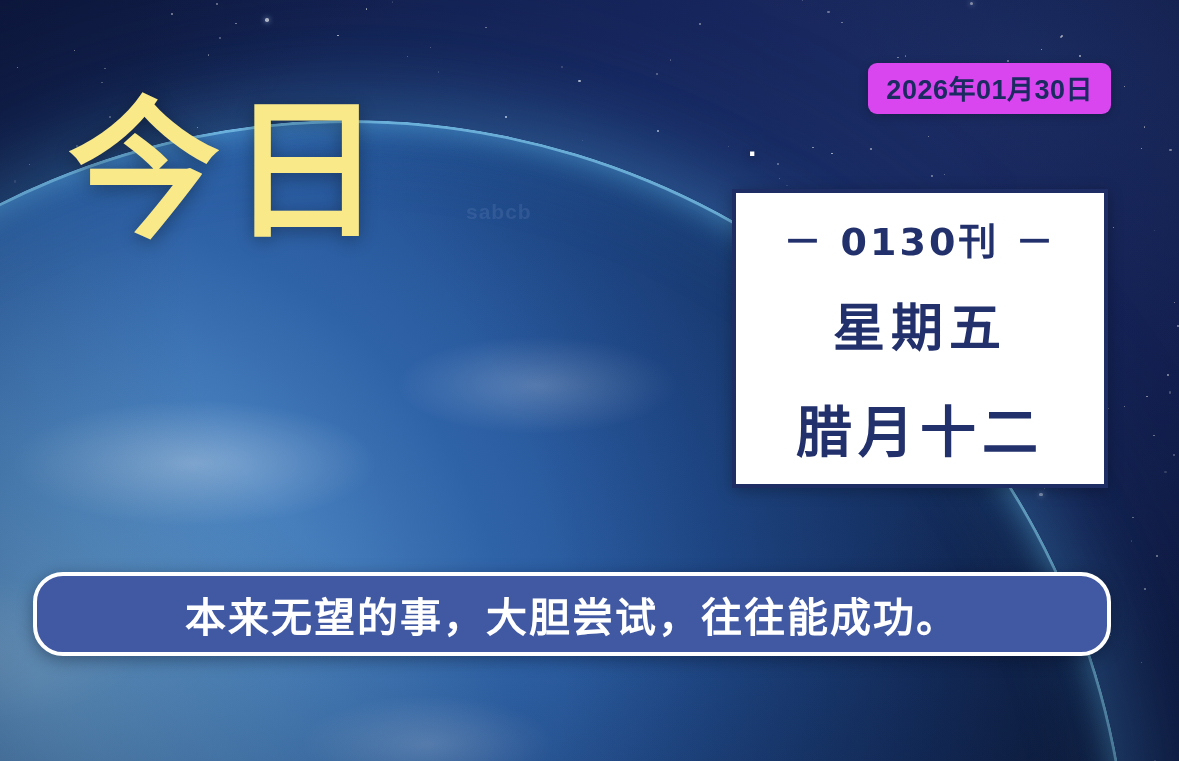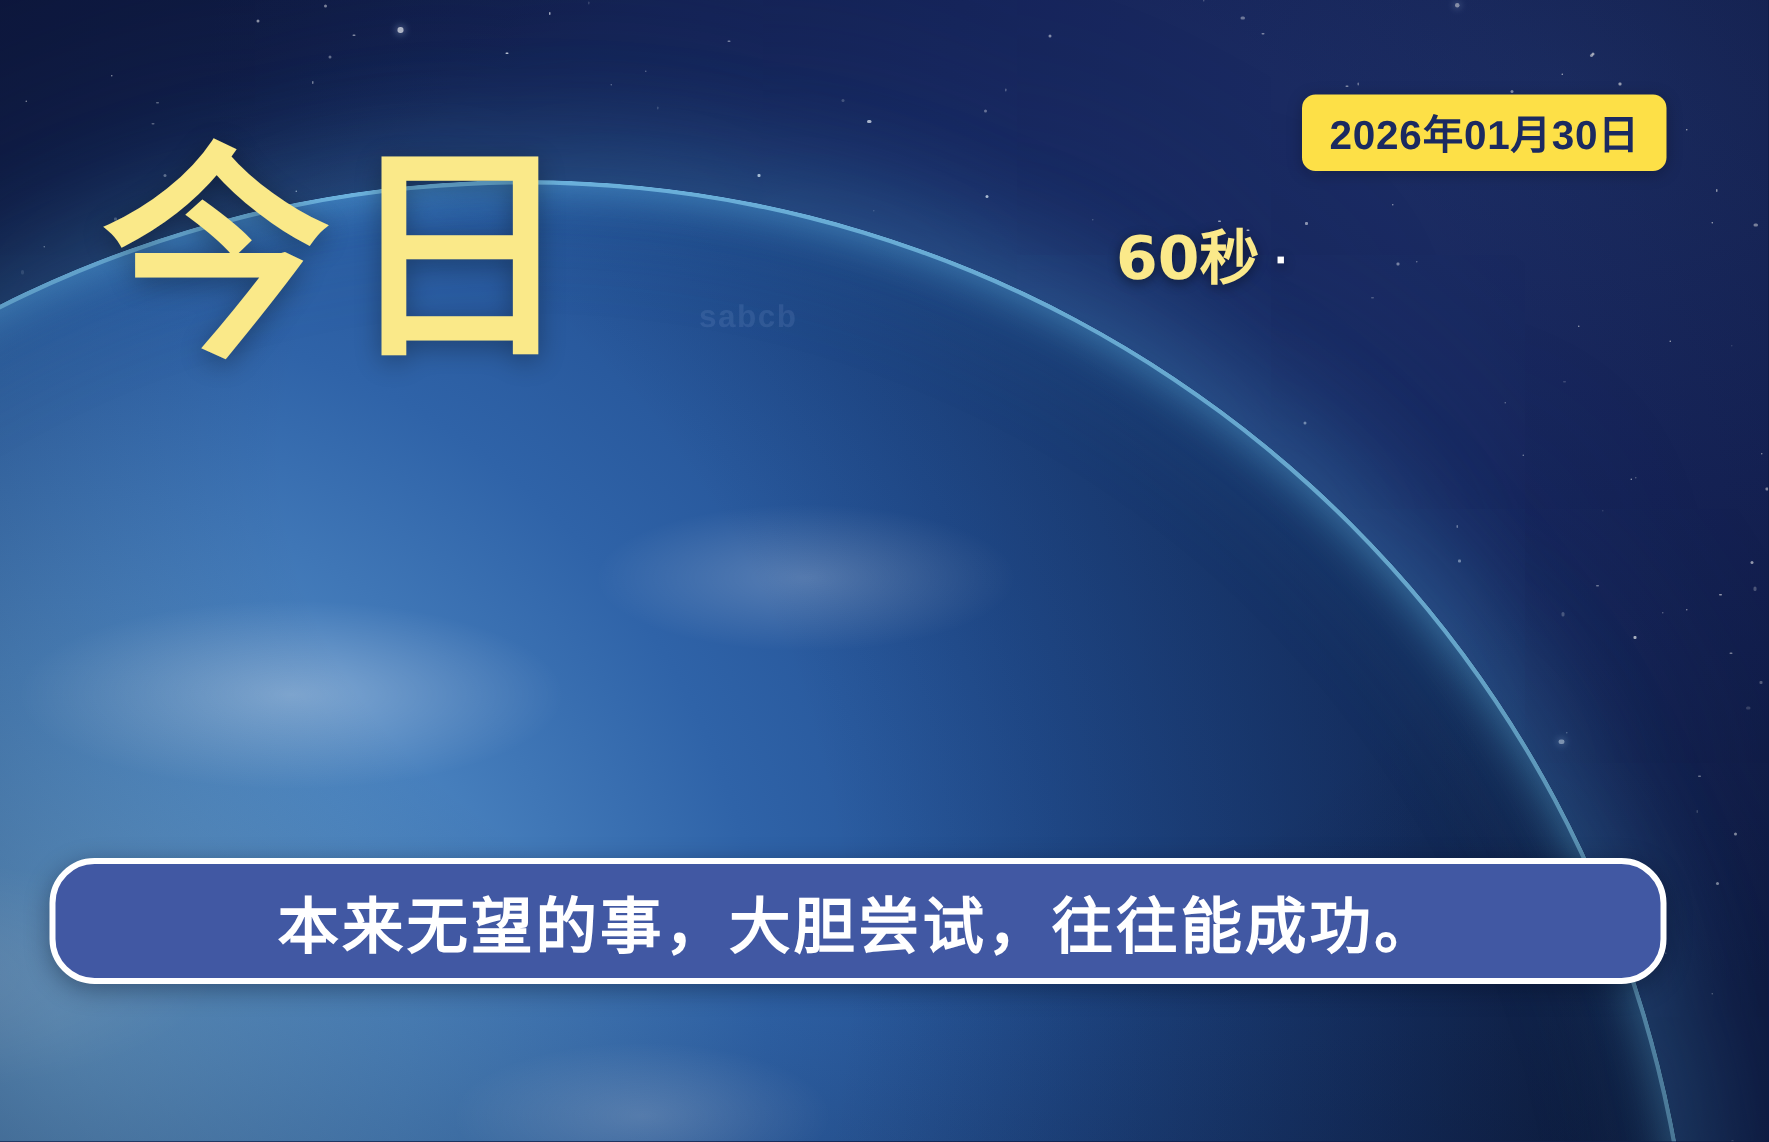--- a/index.html
+++ b/index.html
@@ -149,21 +149,21 @@
     margin-left: -18px;
     text-shadow: 0 4px 18px rgba(0,0,0,0.34);
     white-space: nowrap;
   }
 
   
   .date-badge {
     position: absolute;
     right: 68px;
     top: 63px;
-    background: #fde047;
+    background: #d946ef;
     color: #1b2a60;
     font-size: 27px;
     font-weight: 700;
     letter-spacing: 0.5px;
     padding: 5px 18px 7px 18px;
     border-radius: 9px;
     box-shadow: 0 2px 10px rgba(0,0,0,0.25);
     white-space: nowrap;
   }
 
@@ -406,22 +406,26 @@
 
   <div class="watermark">sabcb</div>
 
   <div class="title-block">
     <div class="title-line1">今日</div>
   </div>
 
   <div class="date-badge">2026年01月30日</div>
 
   <div class="tagline">
-    <span class="tagline-60">60秒</span>
     <span class="tagline-dot">·</span>
   </div>
 
+  <div class="info-card">
+    <div class="info-issue">－ 0130刊 －</div>
+    <div class="info-weekday">星期五</div>
+    <div class="info-lunar">腊月十二</div>
+  </div>
 
   <div class="quote-banner">
     <div class="quote-text">本来无望的事，大胆尝试，往往能成功。</div>
   </div>
 
 </div>
 
 </body></html>

